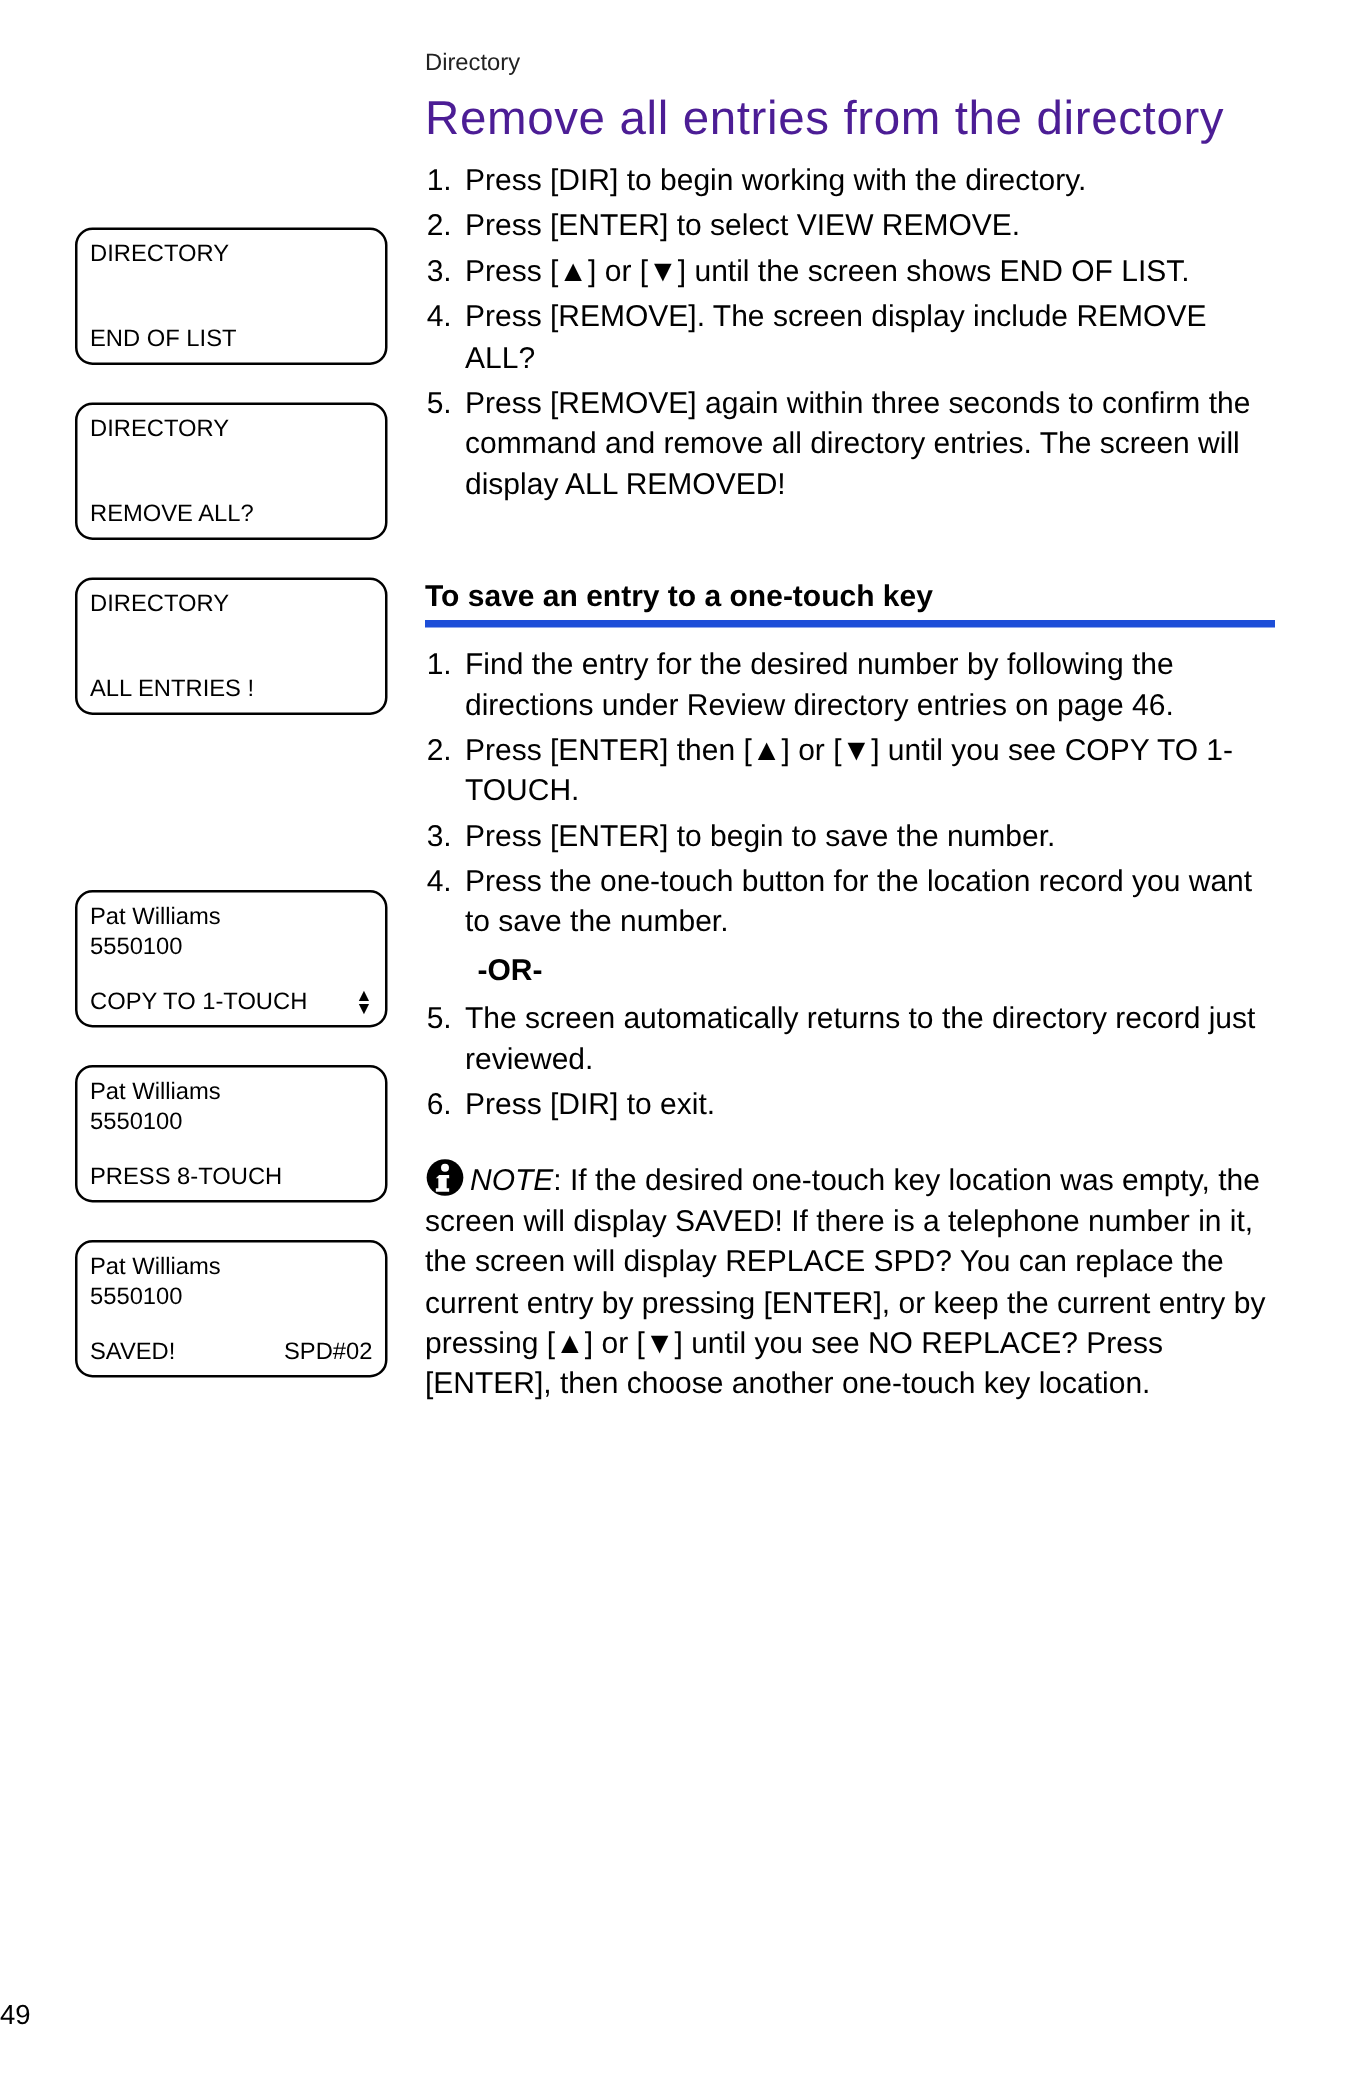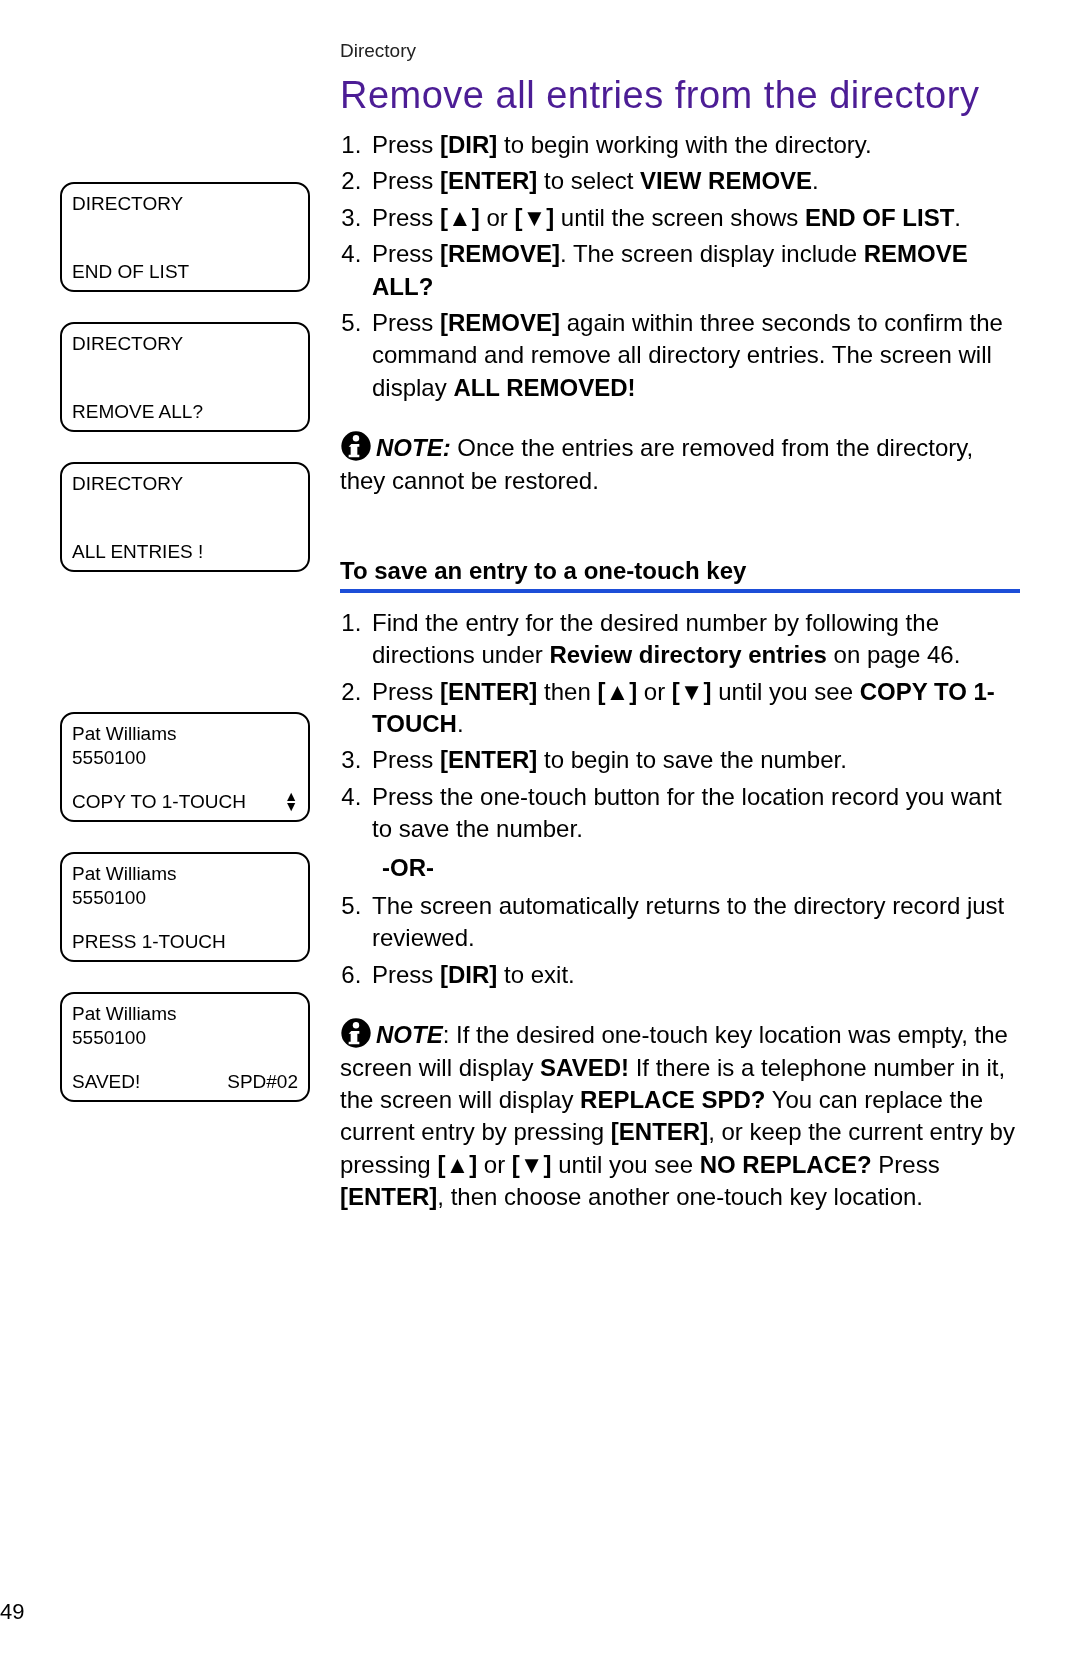--- a/index.html
+++ b/index.html
@@ -82,21 +82,21 @@
   .info-icon {
     display: inline-flex;
     width: 32px;
     height: 32px;
     vertical-align: -6px;
     margin-right: 4px;
   }
   .subhead {
     font-size: 24px;
     font-weight: bold;
-    border-bottom: 4px solid #1d4ed8;
+    border-bottom: 6px solid #1d4ed8;
     padding-bottom: 4px;
     margin-top: 60px;
     margin-bottom: 14px;
   }
   .spacer-large { height: 110px; }
   .or-line {
     font-weight: bold;
     margin: 6px 0 6px 0;
     padding-left: 10px;
   }
@@ -104,21 +104,21 @@
     margin-bottom: 4px;
   }
   .page-num {
     position: absolute;
     bottom: 40px;
     left: 0;
     width: 100%;
     text-align: left;
     font-size: 22px;
   }
-  b { font-weight: bold; }
+  b { font-weight: normal; }
 </style>
 </head>
 <body>
 
 <div class="header">Directory</div>
 
 <div class="columns">
   <div class="left-col" id="left-col">
       <div class="lcd">
         <div style="white-space: pre-line;">DIRECTORY</div>
@@ -147,21 +147,21 @@
           <span class="arrows">
             <span>▲</span>
             <span>▼</span>
           </span>
         </div>
       </div>
       <div class="lcd">
         <div style="white-space: pre-line;">Pat Williams
 5550100</div>
         <div class="bottom-row">
-          <span>PRESS 1-TOUCH</span>
+          <span>PRESS 8-TOUCH</span>
         </div>
       </div>
       <div class="lcd">
         <div style="white-space: pre-line;">Pat Williams
 5550100</div>
         <div class="bottom-row">
           <span>SAVED!</span>
           <span>SPD#02</span>
         </div>
       </div>
@@ -169,29 +169,20 @@
   <div class="right-col">
     <h1 class="title">Remove all entries from the directory</h1>
     <ol class="steps" id="steps-a">
         <li>Press <b>[DIR]</b> to begin working with the directory.</li>
         <li>Press <b>[ENTER]</b> to select <b>VIEW REMOVE</b>.</li>
         <li>Press <b>[▲]</b> or <b>[▼]</b> until the screen shows <b>END OF LIST</b>.</li>
         <li>Press <b>[REMOVE]</b>. The screen display include <b>REMOVE ALL?</b></li>
         <li>Press <b>[REMOVE]</b> again within three seconds to confirm the command and remove all directory entries. The screen will display <b>ALL REMOVED!</b></li>
       </ol>
 
-    <div class="note-block">
-      <span class="info-icon">
-        <svg viewBox="0 0 24 24" fill="#000">
-            <circle cx="12" cy="12" r="11" fill="#000"></circle>
-            <circle cx="12" cy="6.2" r="2.4" fill="#fff"></circle>
-            <path d="M8.5 10.5 h6 v2 h-1.5 v6 h1.5 v2 h-8 v-2 h1.5 v-6 h-1.5 z" fill="#fff"></path>
-          </svg>
-      </span><span id="note-a-text"><b><i>NOTE:</i></b> Once the entries are removed from the directory, they cannot be restored.</span>
-    </div>
 
     <div class="subhead">To save an entry to a one-touch key</div>
     <ol class="steps" id="steps-b">
         <li>Find the entry for the desired number by following the directions under <b>Review directory entries</b> on page 46.</li>
         <li>Press <b>[ENTER]</b> then <b>[▲]</b> or <b>[▼]</b> until you see <b>COPY TO 1-TOUCH</b>.</li>
         <li>Press <b>[ENTER]</b> to begin to save the number.</li>
         <li>
           <div class="sub-step">Press the one-touch button for the location record you want to save the number.</div>
           <div class="or-line">-OR-</div>
         </li>

